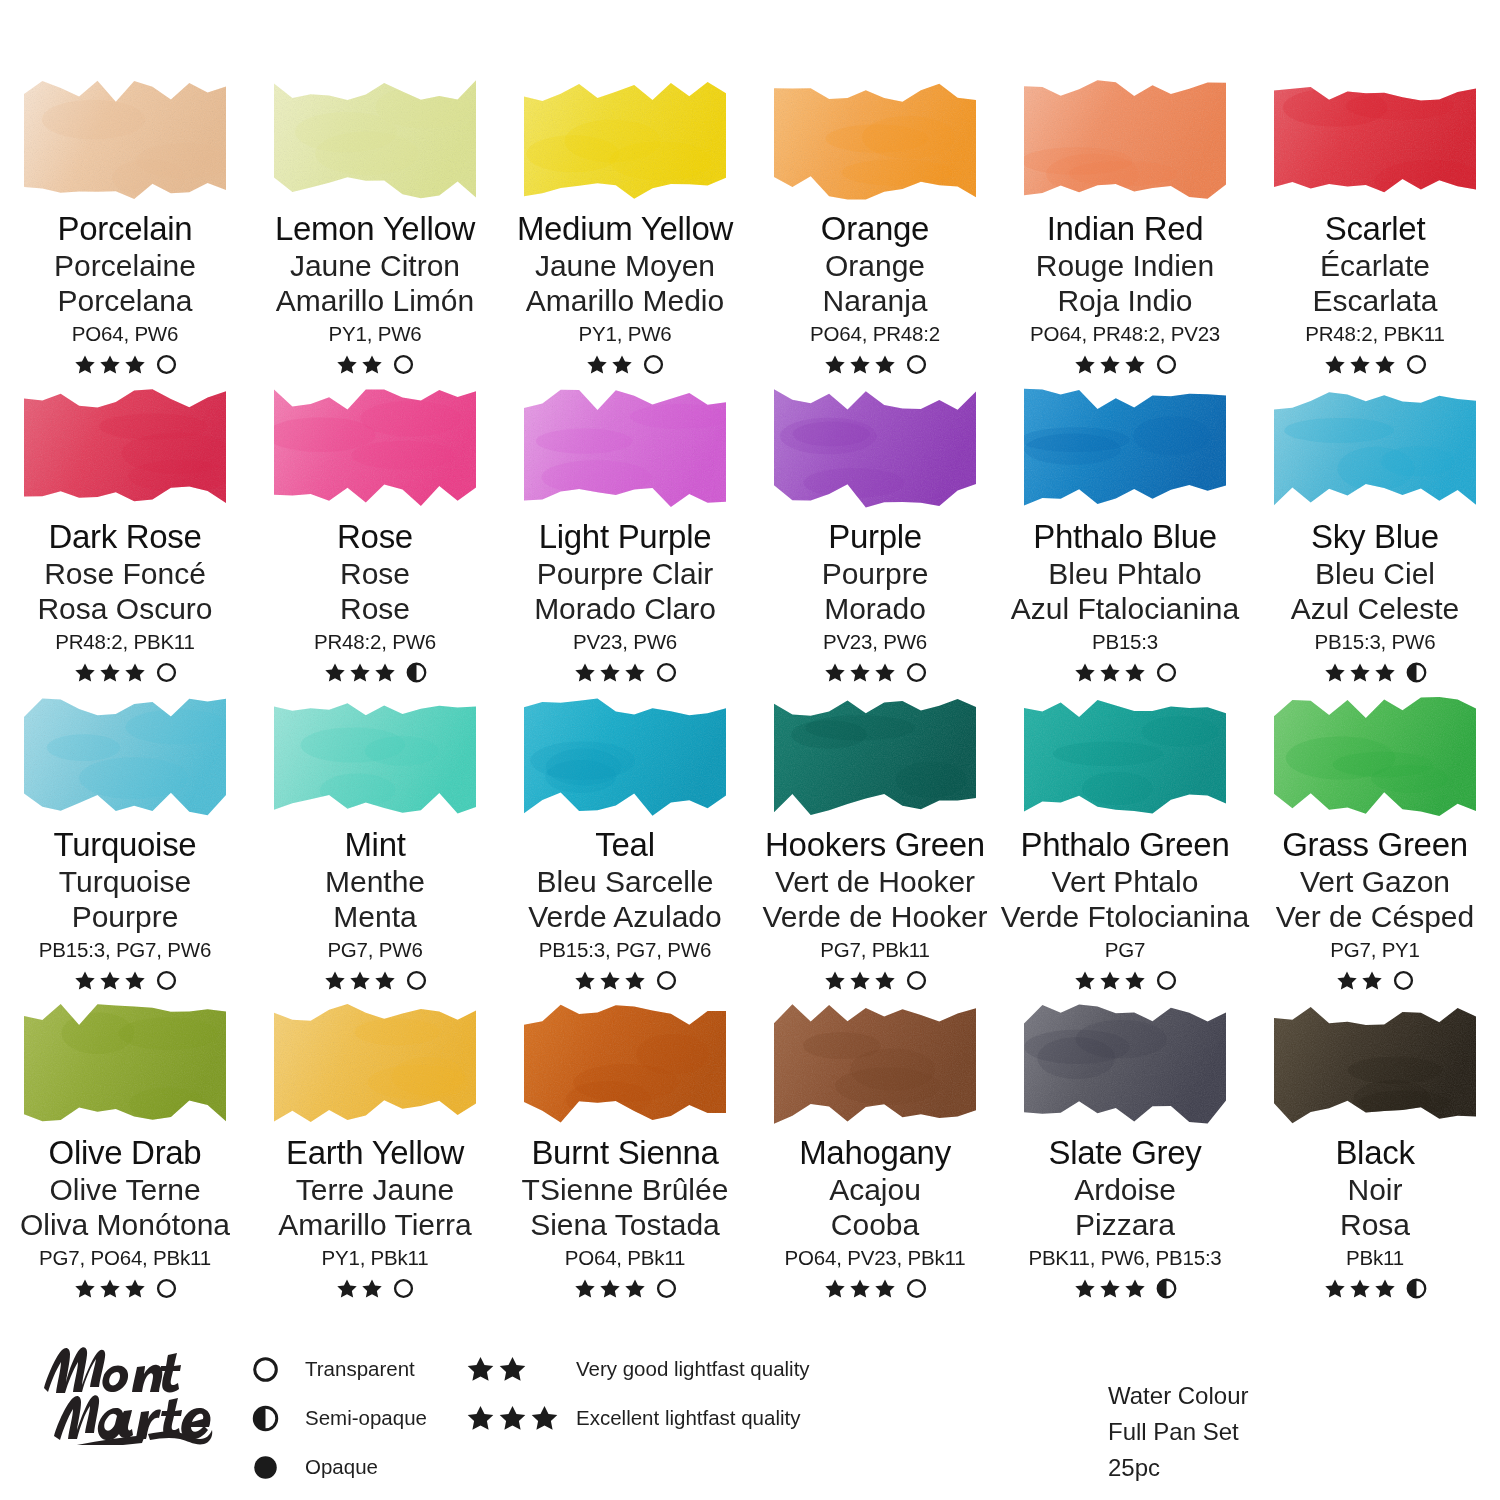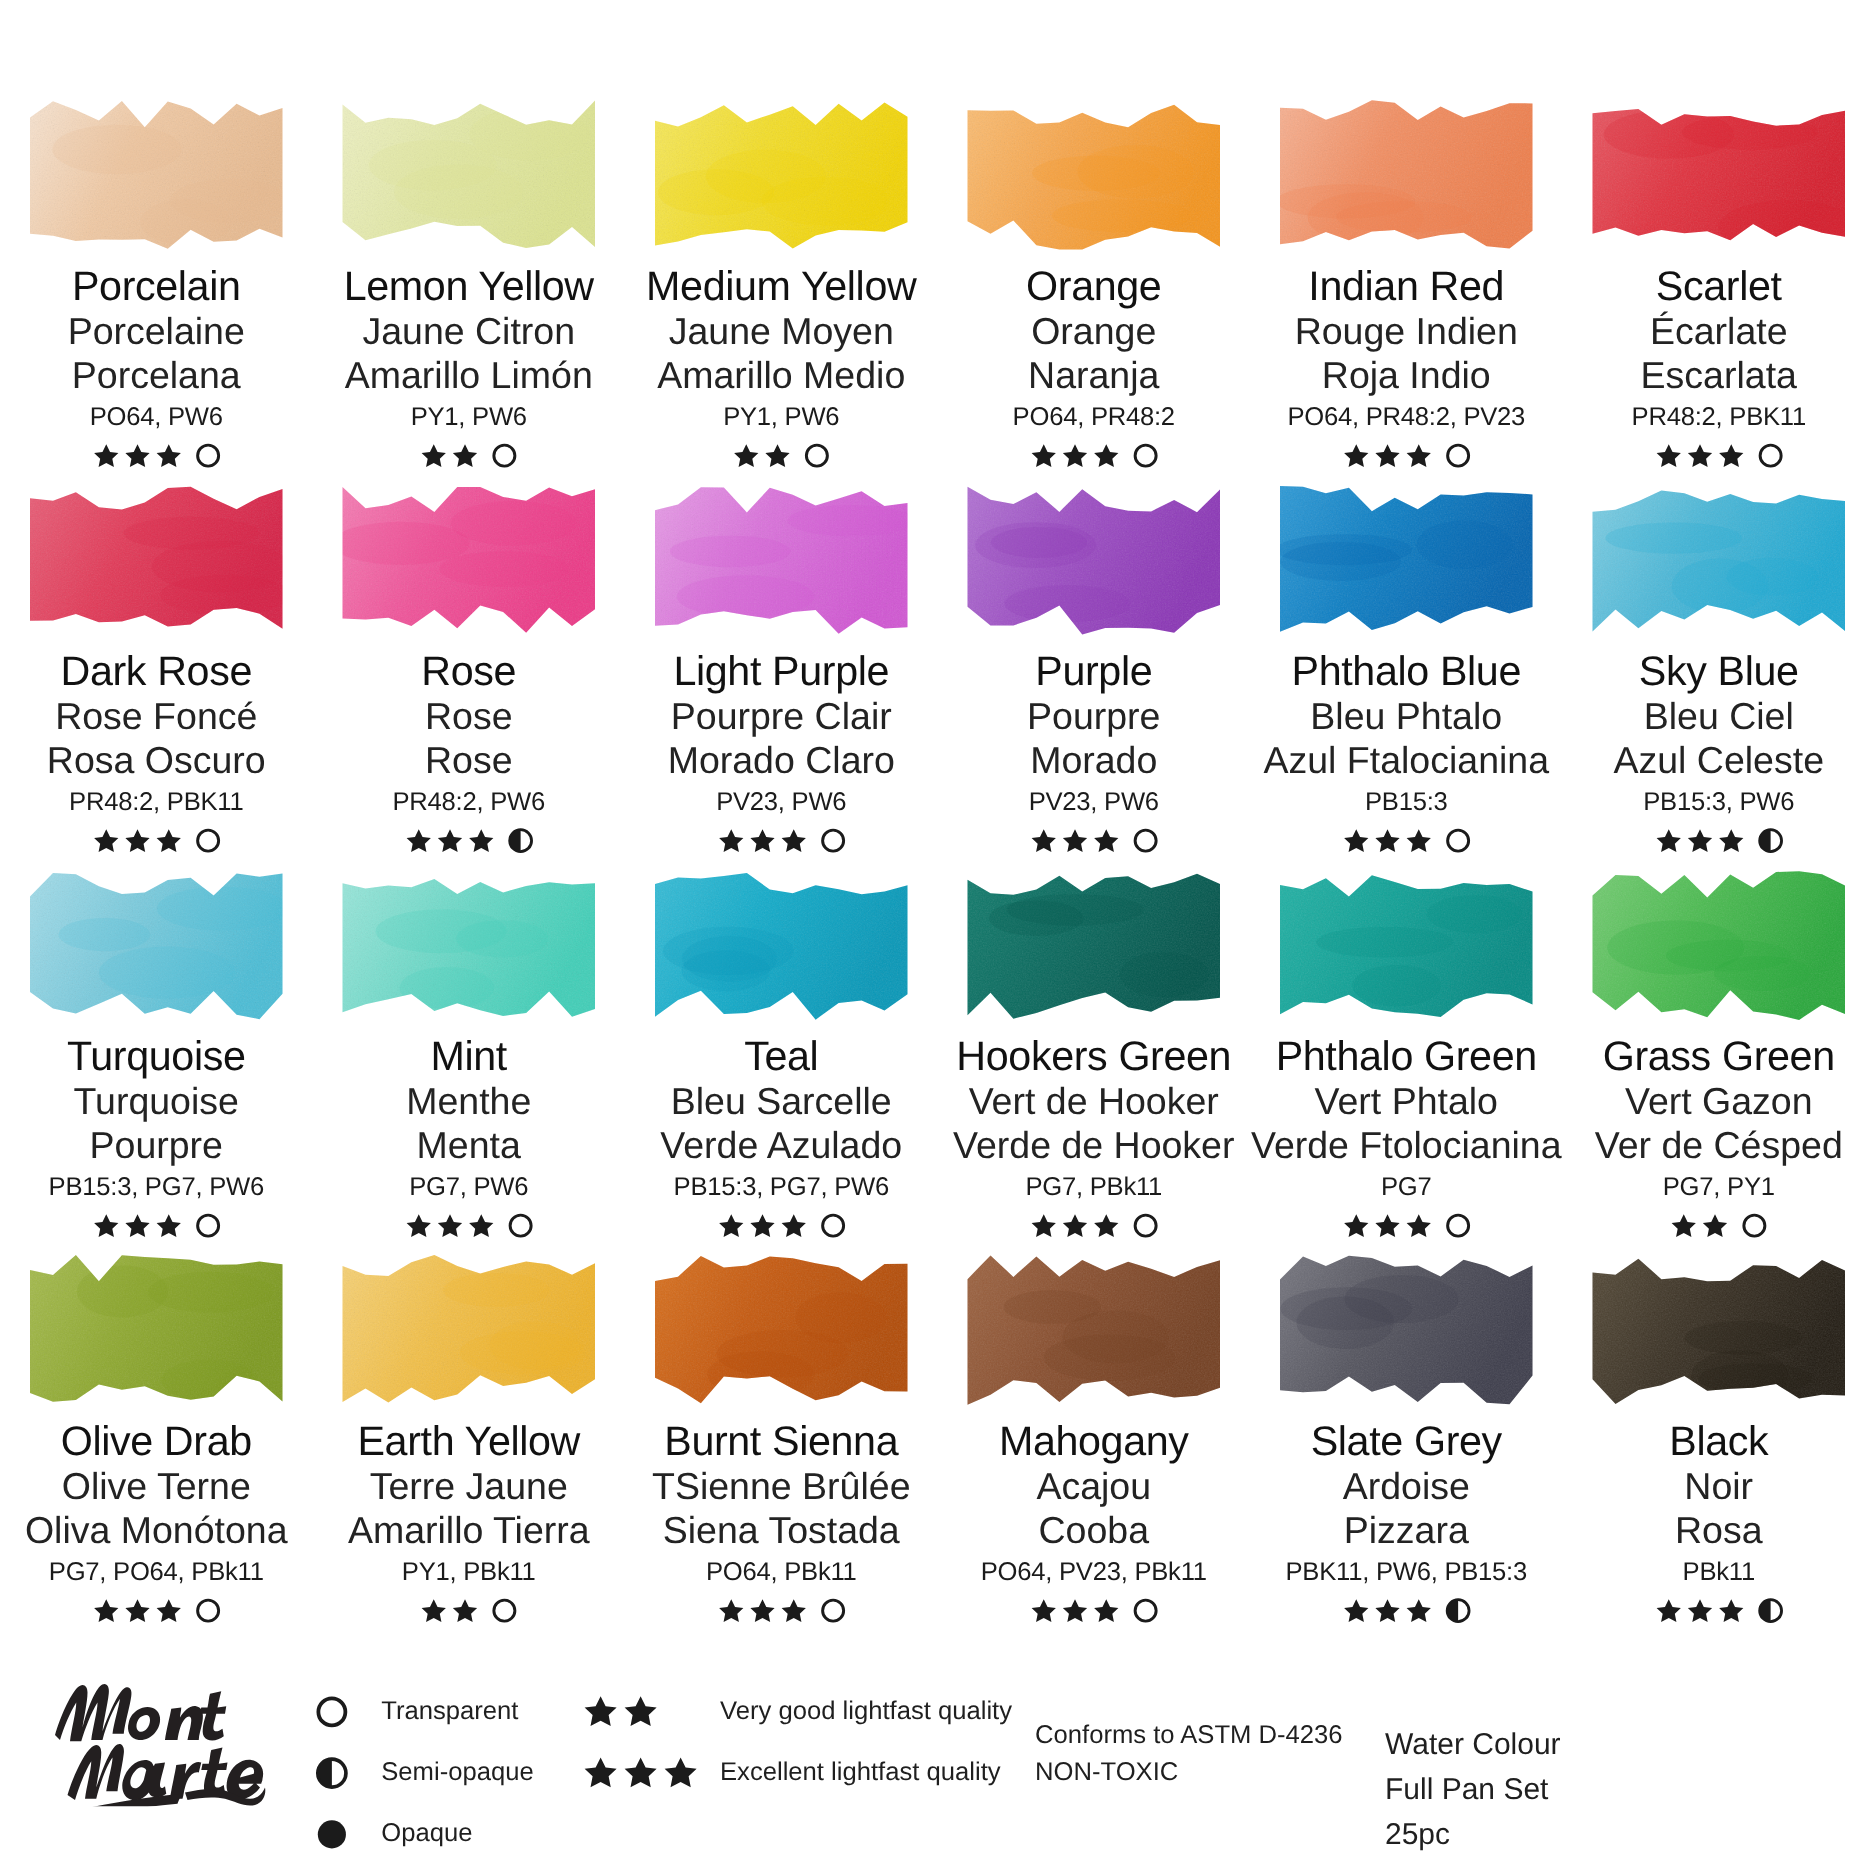--- a/index.html
+++ b/index.html
@@ -1463,24 +1463,20 @@
           <span>
             <svg viewBox="0 0 24 24" xmlns="http://www.w3.org/2000/svg" width="29" height="29">
               <path d="M12 1.6 L15.3 8.2 L22.6 9.1 L17.3 14.1 L18.7 21.3 L12 17.8 L5.3 21.3 L6.7 14.1 L1.4 9.1 L8.7 8.2 Z" fill="#1b1b1b"></path>
             </svg>
           </span>
         </span>
         <span class="txt">Excellent lightfast quality</span>
       </div>
     </div>
 
-  <div class="astm">
-    <div>Conforms to ASTM D-4236</div>
-    <div>NON-TOXIC</div>
-  </div>
 
   <div class="setinfo">
     <div>Water Colour</div>
     <div>Full Pan Set</div>
     <div>25pc</div>
   </div>
 
 </div>
 
 </body></html>

